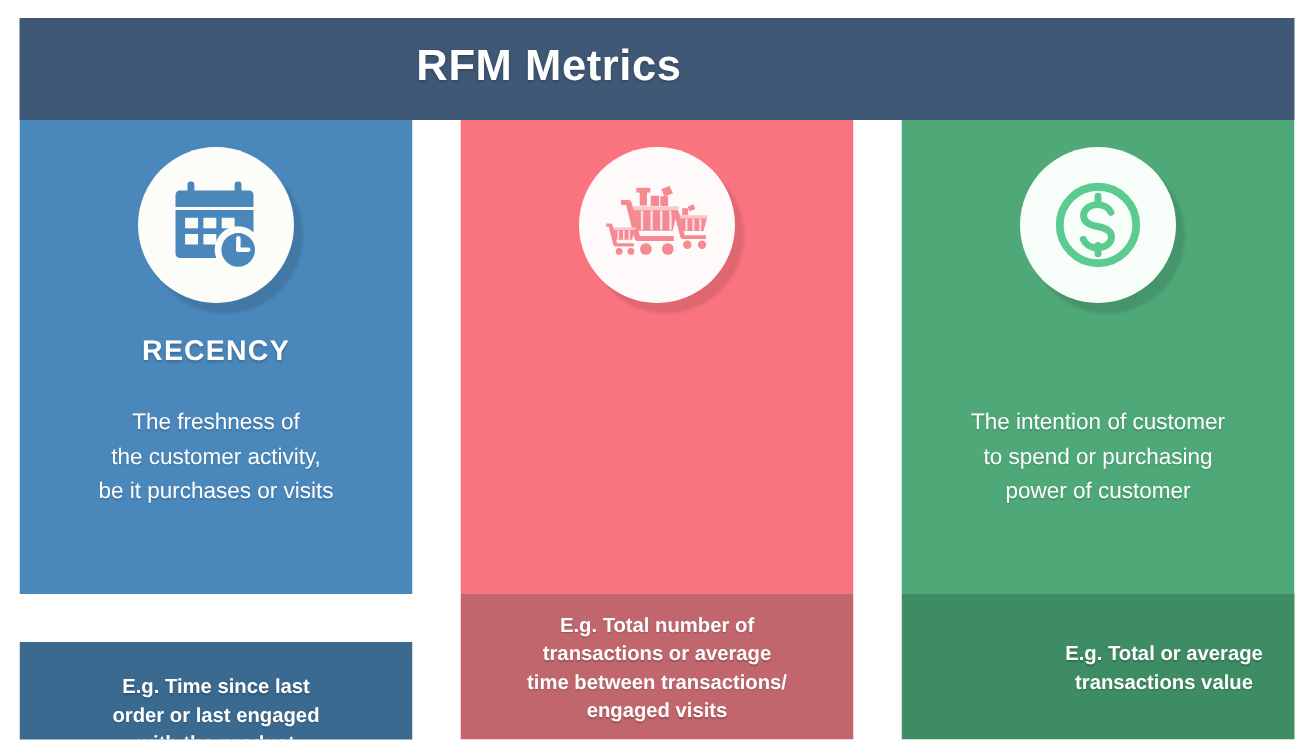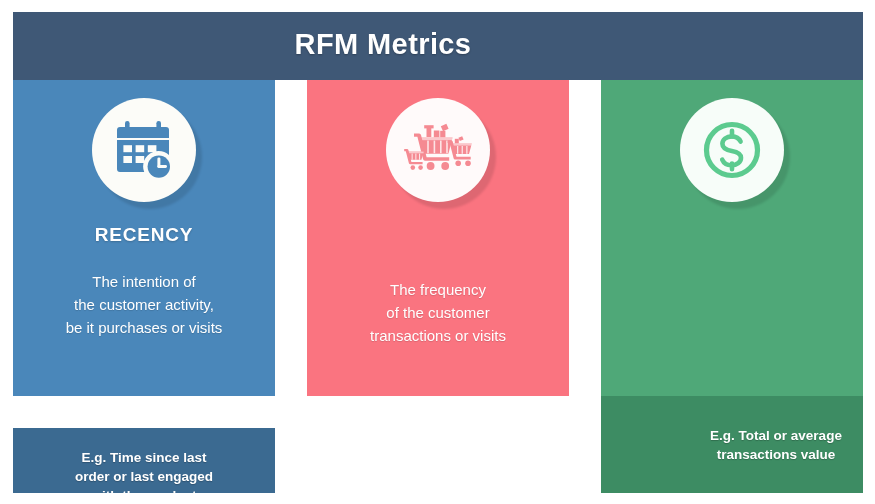--- a/index.html
+++ b/index.html
@@ -42,21 +42,20 @@
     left: 0;
     top: 16px;
     width: 706px;
     text-align: center;
     color: #ffffff;
     font-size: 29px;
     font-weight: bold;
     letter-spacing: 0.4px;
     text-shadow: 0 1px 2px rgba(0,0,0,0.28);
     font-family: "Liberation Sans", sans-serif;
-    margin-left: 17px;
   }
   
   .columns {
     position: absolute;
     left: 0;
     top: 68px;
     width: 850px;
     height: 413px;
   }
   .col {
@@ -188,21 +187,21 @@
                   <rect x="36.8" y="39" width="8.6" height="7" fill="#fcfcf8"></rect>
                   <circle cx="47.8" cy="49.6" r="13.6" fill="#fcfcf8"></circle>
                   <circle cx="47.8" cy="49.6" r="11.2"></circle>
                   <rect x="46.4" y="40.4" width="3" height="10.4" rx="1.4" fill="#fcfcf8"></rect>
                   <rect x="46.4" y="48" width="9.6" height="3" rx="1.4" fill="#fcfcf8"></rect>
                 </g>
               </svg>
             </div>
           </div>
           <div class="col-title">RECENCY</div>
-          <div class="col-desc">The intention of
+          <div class="col-desc">The freshness of
 the customer activity,
 be it purchases or visits</div>
         </div>
         <div class="col-footer" id="footer-0" style="background: rgb(59, 106, 145); margin-top: 32px;">
           <div class="footer-text">E.g. Time since last
 order or last engaged
 with the product</div>
         </div>
       </div>
 
@@ -249,41 +248,47 @@
                   <rect x="9.6" y="34.6" width="1.1" height="6.1" fill="#fffafa" opacity="0.8"></rect>
                   <rect x="13.3" y="34.6" width="1.1" height="6.1" fill="#fffafa" opacity="0.8"></rect>
                   <rect x="17" y="34.6" width="1.1" height="6.1" fill="#fffafa" opacity="0.8"></rect>
                   <path d="M2.2 30 h2.9 a1.4 1.4 0 0 1 1.3 1 l3 12.1 h11.2 v2.2 h-12.4 a1.4 1.4 0 0 1 -1.3 -1 l-3.1 -12.1 h-1.6 z"></path>
                   <circle cx="10.8" cy="48.6" r="2.3"></circle>
                   <circle cx="18.6" cy="48.6" r="2.3"></circle>
                 </g>
               </svg>
             </div>
           </div>
-          <div class="col-desc">The frequency
-of the customer
-transactions or visits</div>
+        </div>
+        <div class="col-footer" id="footer-1" style="background: rgb(194, 102, 109);">
+          <div class="footer-text">E.g. Total number of
+transactions or average
+time between transactions/
+engaged visits</div>
         </div>
       </div>
 
       <div class="col c2">
         <div class="col-body" id="body-2" style="background: rgb(79, 168, 120);">
           <div class="icon-wrap">
             <div class="icon-shadow"></div>
             <div class="icon-circle" id="circle-2" style="background: rgb(247, 253, 249);">
 
               <svg width="66" height="66" viewBox="0 0 66 66">
                 <g id="ic2">
                   <circle cx="33" cy="33" r="25.5" fill="none" stroke="#5ccb8f" stroke-width="5.2"></circle>
                   <path d="M33 13.8 v5.6 M33 46.6 v5.6" stroke="#5ccb8f" stroke-width="4.6" stroke-linecap="round" fill="none"></path>
                   <path d="M41.6 24.6 a9.6 8.4 0 0 0 -8.8 -5.2 c-5.4 0 -9.4 3.1 -9.4 7.4 c0 4.4 3.6 6.2 9.4 7.2 c5.6 1 9.2 2.6 9.2 6.8 c0 4.4 -4.2 7.4 -9.6 7.4 a9.8 8.6 0 0 1 -9.2 -5.6" fill="none" stroke="#5ccb8f" stroke-width="4.6" stroke-linecap="round" stroke-linejoin="round"></path>
                 </g>
               </svg>
             </div>
           </div>
+          <div class="col-desc">The intention of customer
+to spend or purchasing
+power of customer</div>
         </div>
         <div class="col-footer" id="footer-2" style="background: rgb(61, 140, 99); padding-left: 44px;">
           <div class="footer-text">E.g. Total or average
 transactions value</div>
         </div>
       </div>
 
     </div>
   </div>
 </div>

